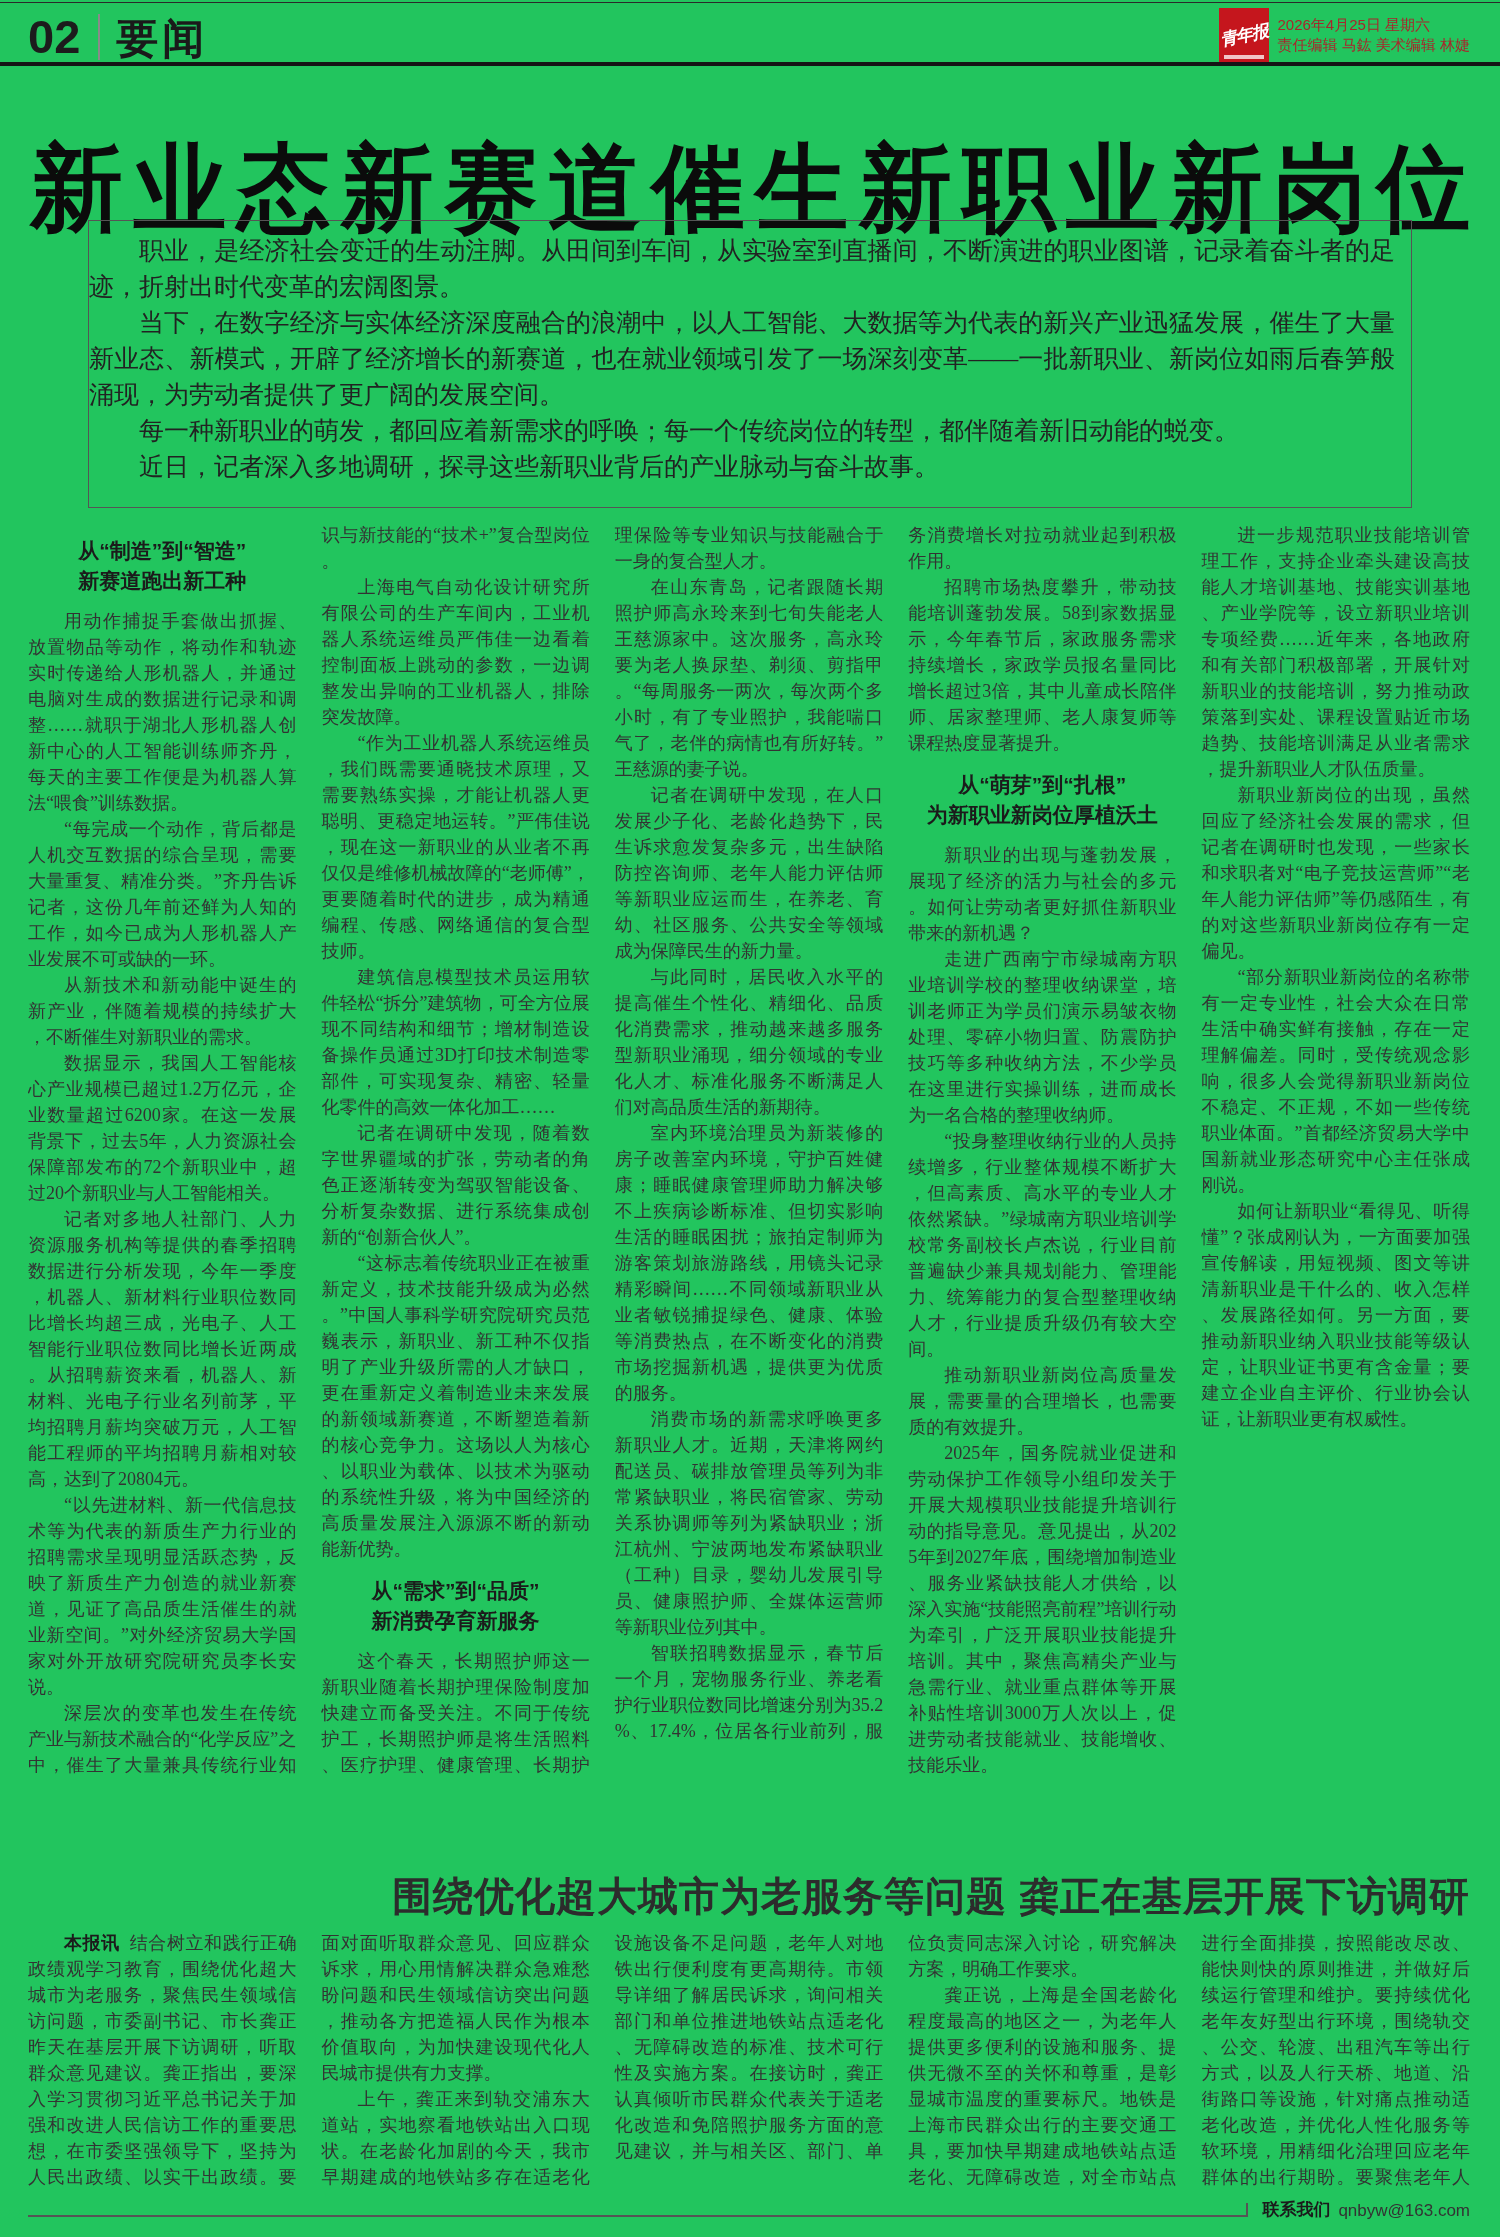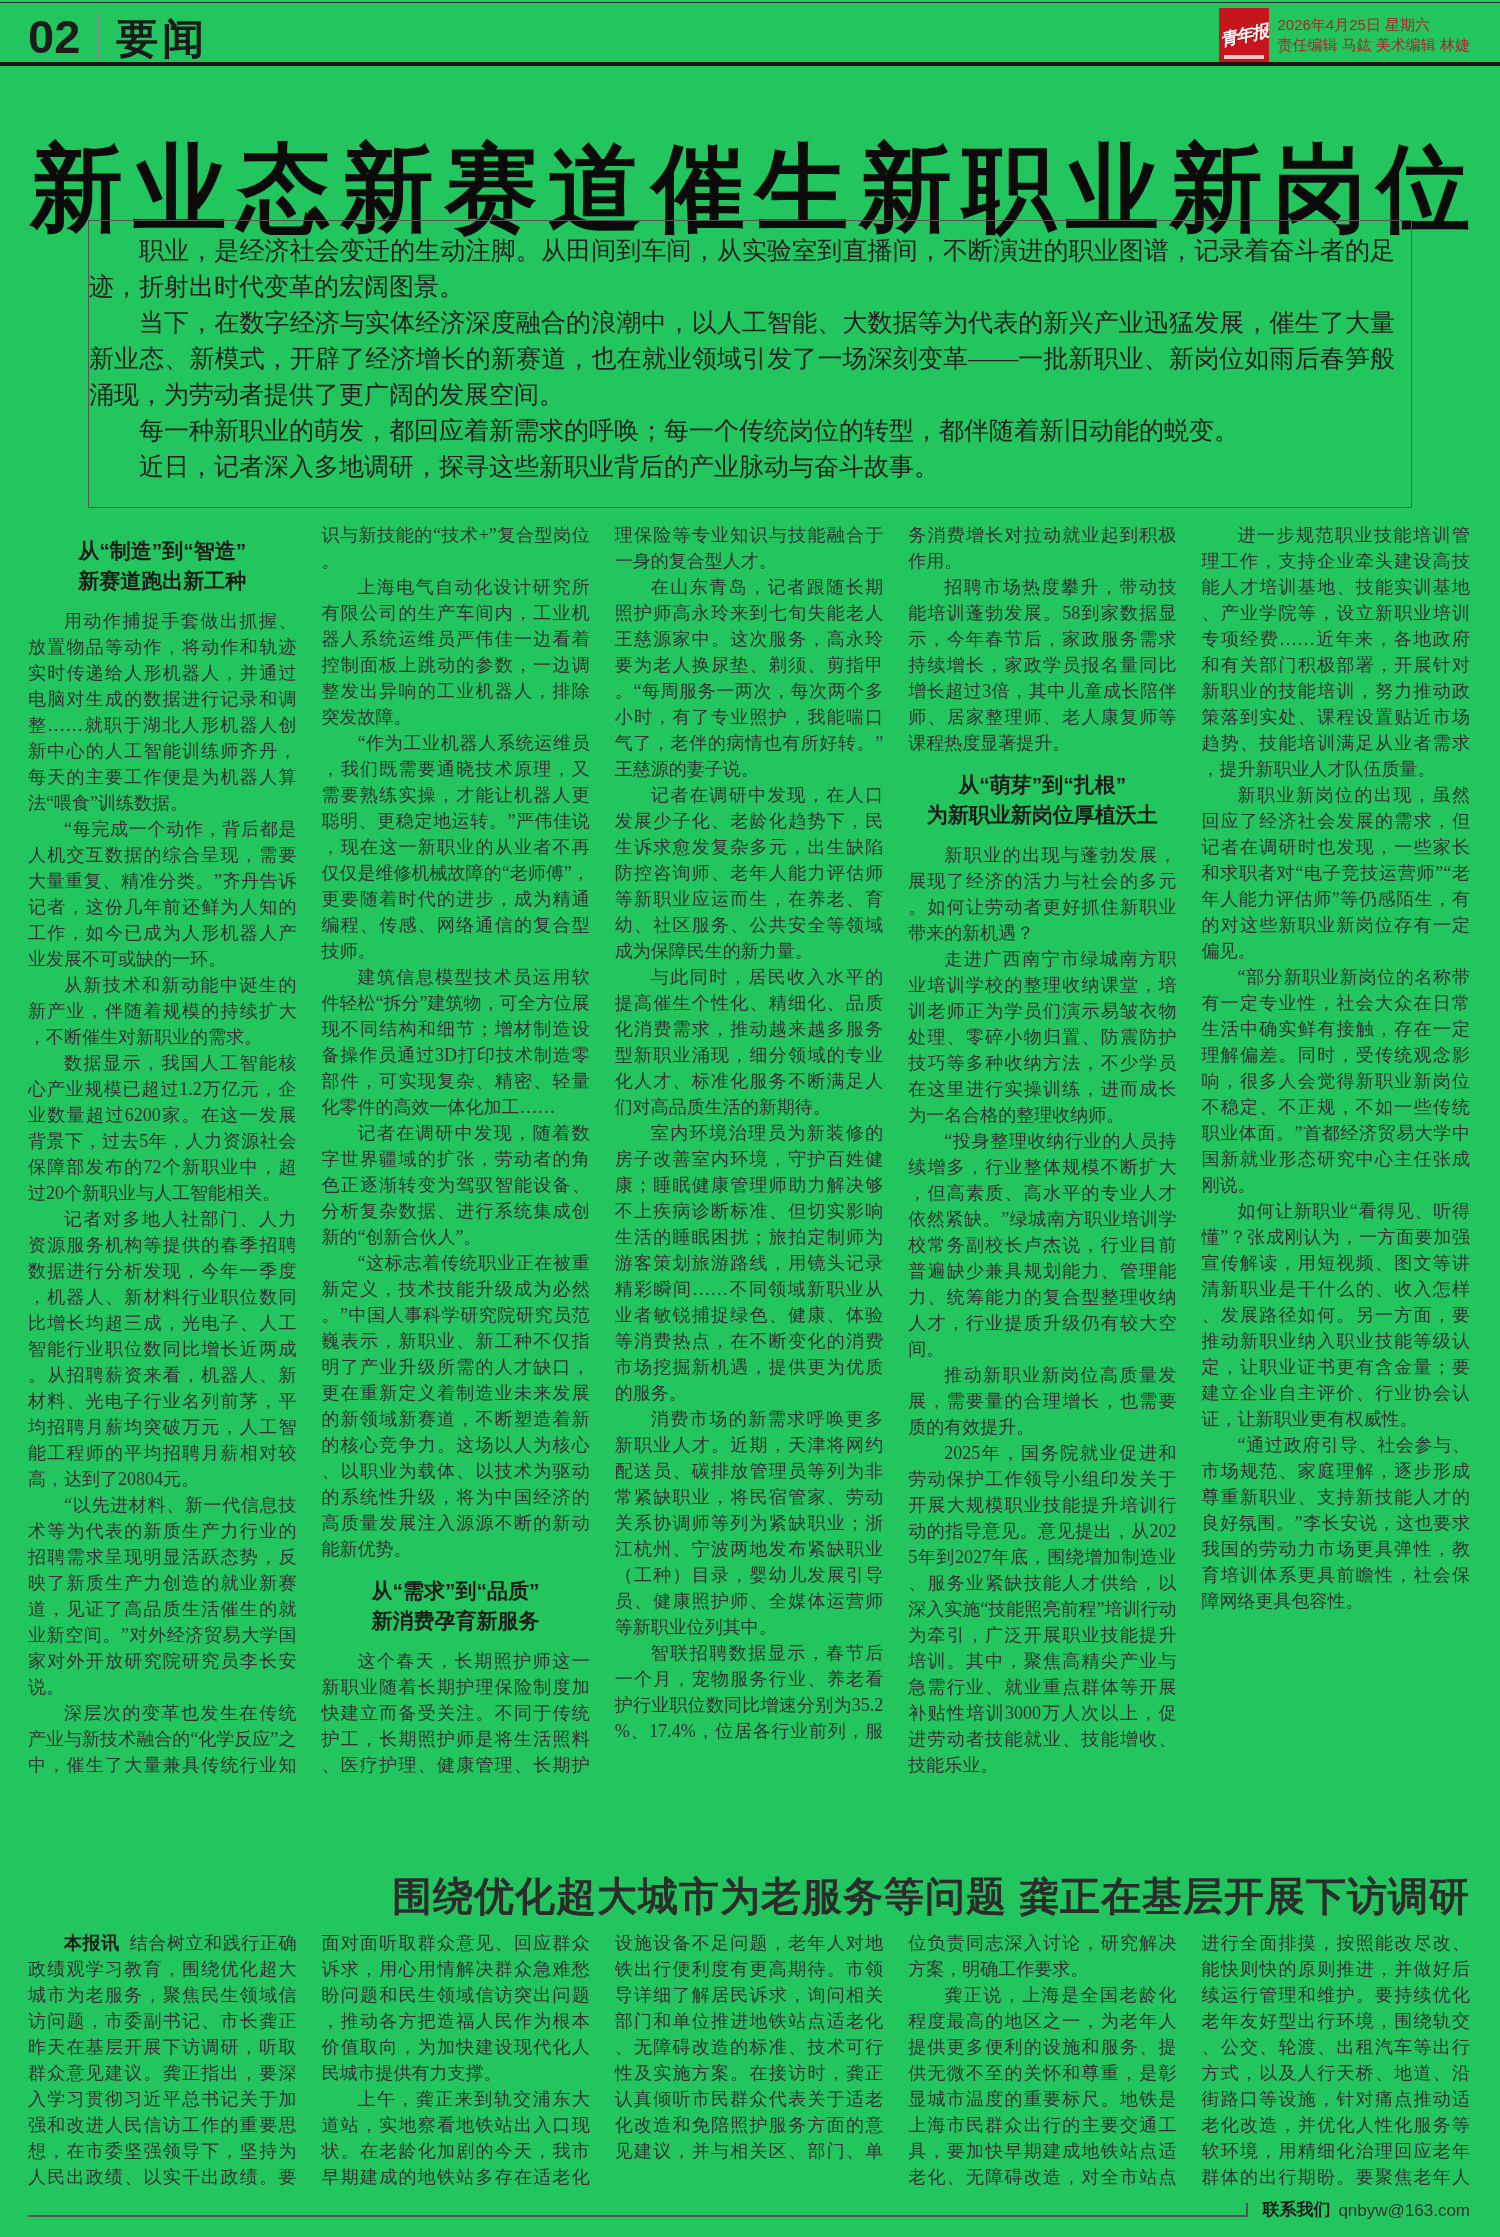--- a/index.html
+++ b/index.html
@@ -132,21 +132,20 @@
 为新职业新岗位厚植沃土</p>
       <p class="blk p">新职业的出现与蓬勃发展，展现了经济的活力与社会的多元。如何让劳动者更好抓住新职业带来的新机遇？</p>
       <p class="blk p">走进广西南宁市绿城南方职业培训学校的整理收纳课堂，培训老师正为学员们演示易皱衣物处理、零碎小物归置、防震防护技巧等多种收纳方法，不少学员在这里进行实操训练，进而成长为一名合格的整理收纳师。</p>
       <p class="blk p">“投身整理收纳行业的人员持续增多，行业整体规模不断扩大，但高素质、高水平的专业人才依然紧缺。”绿城南方职业培训学校常务副校长卢杰说，行业目前普遍缺少兼具规划能力、管理能力、统筹能力的复合型整理收纳人才，行业提质升级仍有较大空间。</p>
       <p class="blk p">推动新职业新岗位高质量发展，需要量的合理增长，也需要质的有效提升。</p>
       <p class="blk p">2025年，国务院就业促进和劳动保护工作领导小组印发关于开展大规模职业技能提升培训行动的指导意见。意见提出，从2025年到2027年底，围绕增加制造业、服务业紧缺技能人才供给，以深入实施“技能照亮前程”培训行动为牵引，广泛开展职业技能提升培训。其中，聚焦高精尖产业与急需行业、就业重点群体等开展补贴性培训3000万人次以上，促进劳动者技能就业、技能增收、技能乐业。</p>
       <p class="blk p">进一步规范职业技能培训管理工作，支持企业牵头建设高技能人才培训基地、技能实训基地、产业学院等，设立新职业培训专项经费……近年来，各地政府和有关部门积极部署，开展针对新职业的技能培训，努力推动政策落到实处、课程设置贴近市场趋势、技能培训满足从业者需求，提升新职业人才队伍质量。</p>
       <p class="blk p">新职业新岗位的出现，虽然回应了经济社会发展的需求，但记者在调研时也发现，一些家长和求职者对“电子竞技运营师”“老年人能力评估师”等仍感陌生，有的对这些新职业新岗位存有一定偏见。</p>
       <p class="blk p">“部分新职业新岗位的名称带有一定专业性，社会大众在日常生活中确实鲜有接触，存在一定理解偏差。同时，受传统观念影响，很多人会觉得新职业新岗位不稳定、不正规，不如一些传统职业体面。”首都经济贸易大学中国新就业形态研究中心主任张成刚说。</p>
       <p class="blk p">如何让新职业“看得见、听得懂”？张成刚认为，一方面要加强宣传解读，用短视频、图文等讲清新职业是干什么的、收入怎样、发展路径如何。另一方面，要推动新职业纳入职业技能等级认定，让职业证书更有含金量；要建立企业自主评价、行业协会认证，让新职业更有权威性。</p>
-      <p class="blk p">“通过政府引导、社会参与、市场规范、家庭理解，逐步形成尊重新职业、支持新技能人才的良好氛围。”李长安说，这也要求我国的劳动力市场更具弹性，教育培训体系更具前瞻性，社会保障网络更具包容性。</p>
     </div>
 
   <div class="b-subtitle">围绕优化超大城市为老服务等问题  龚正在基层开展下访调研</div>
 
   <div class="bottom-cols">
     <p>
       <span class="lead-label">本报讯</span><span>结合树立和践行正确政绩观学习教育，围绕优化超大城市为老服务，聚焦民生领域信访问题，市委副书记、市长龚正昨天在基层开展下访调研，听取群众意见建议。龚正指出，要深入学习贯彻习近平总书记关于加强和改进人民信访工作的重要思想，在市委坚强领导下，坚持为人民出政绩、以实干出政绩。要面对面听取群众意见、回应群众诉求，用心用情解决群众急难愁盼问题和民生领域信访突出问题，推动各方把造福人民作为根本价值取向，为加快建设现代化人民城市提供有力支撑。</span>
     </p>
     <span>
       

